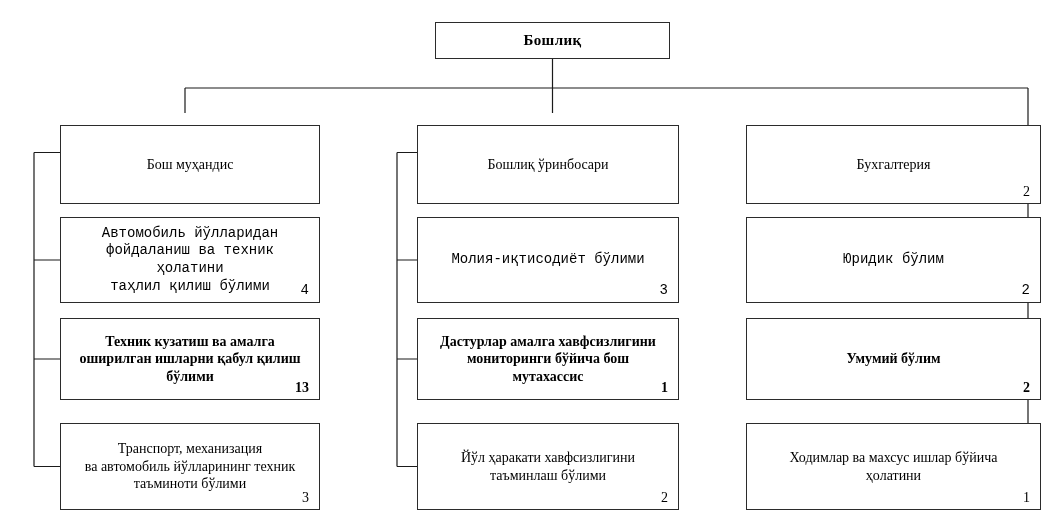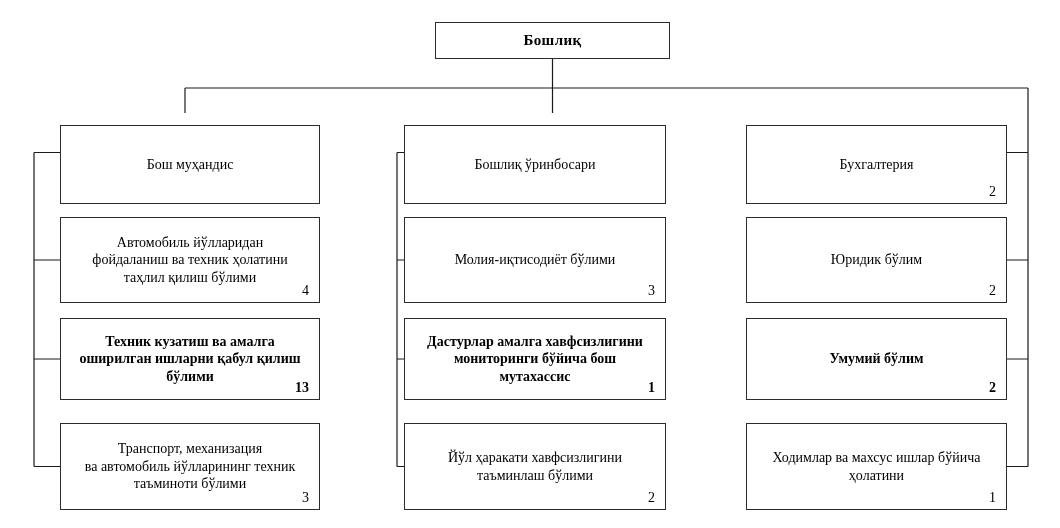--- a/index.html
+++ b/index.html
@@ -46,24 +46,24 @@
     bottom: 2px;
     font-size: 14px;
   }
   .root-box .label {
     font-weight: bold;
     font-size: 15px;
     letter-spacing: 0.4px;
   }
   
   .col-left   { left: 60px;  width: 260px; }
-  .col-mid    { left: 404px; width: 262px; }
-  .col-right  { left: 746px; width: 261px; text-align: center; }
+  .col-mid    { left: 417px; width: 262px; }
+  .col-right  { left: 746px; width: 295px; text-align: center; }
   .row-1 { top: 113px; height: 79px; margin-top: 12px; }
-  .row-2 { top: 217px; height: 86px; }
+  .row-2 { top: 217px; height: 86px; font-family: Liberation Mono, monospace; }
   .row-3 { top: 318px; height: 82px; font-weight: bold; }
   .row-4 { top: 423px; height: 87px; }
 </style>
 </head>
 <body>
 
 <div class="canvas">
 
   <svg class="connectors" viewBox="0 0 1060 528" xmlns="http://www.w3.org/2000/svg" aria-hidden="true">
     <path d="M552.5,59 V113 M185,88 H1028 M185,88 V113"></path>

